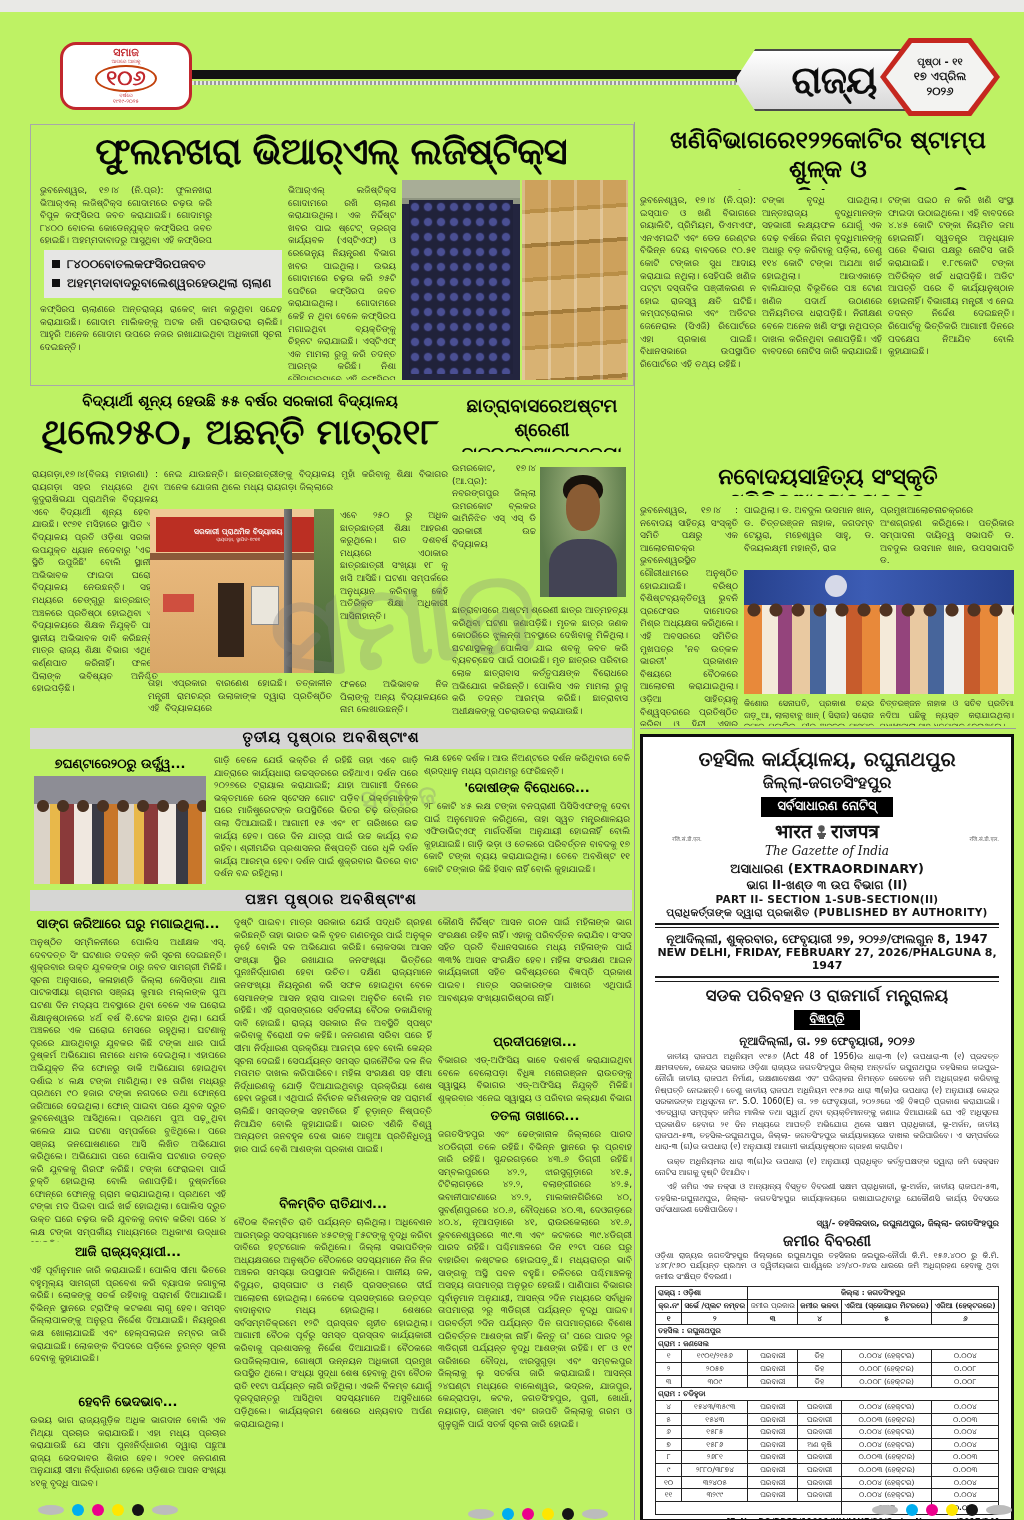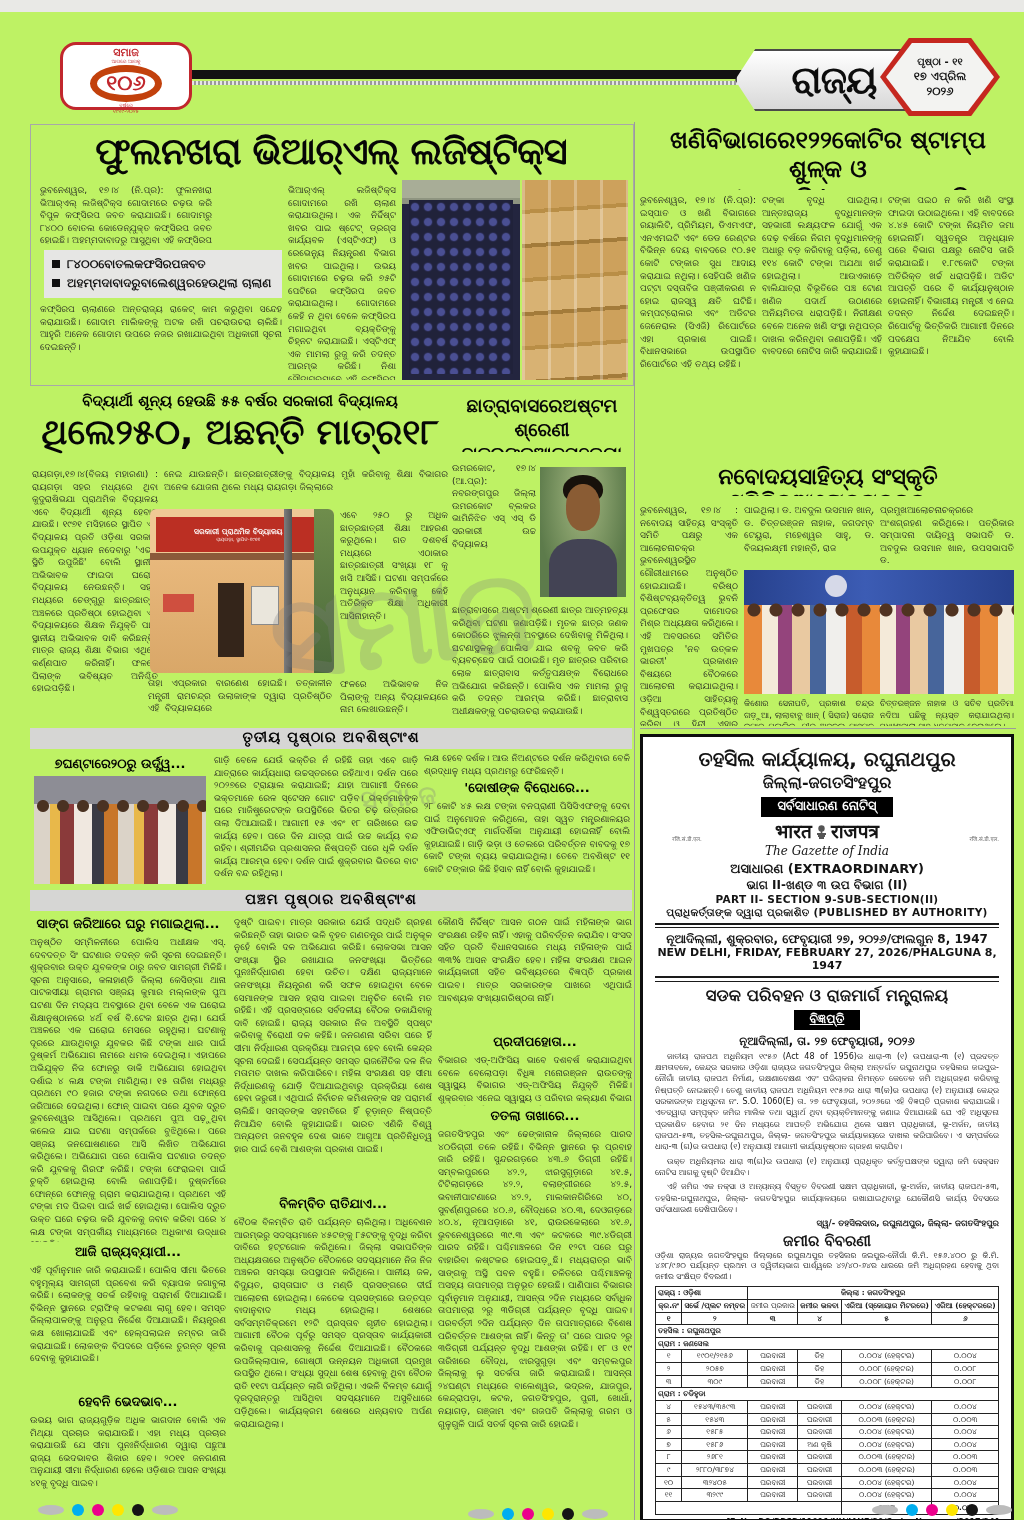--- a/index.html
+++ b/index.html
@@ -5,21 +5,21 @@
   html,body{margin:0;padding:0;background:#e9e9e6;}
   #page{position:relative;width:1024px;height:1520px;background:#bef264;margin:12px auto;
         font-family:"DejaVu Sans",sans-serif;color:#141414;overflow:hidden;}
   .abs{position:absolute;}
   
   .mast{position:absolute;left:60px;top:30px;width:132px;height:68px;border:3px solid #c1272d;
         border-radius:16px;background:#fff;z-index:4;text-align:center;padding-top:2px;box-sizing:border-box;}
   .m-brand{color:#c1272d;font-weight:bold;font-size:11px;line-height:1;}
   .m-tag{color:#c1272d;font-size:5px;line-height:1.2;}
   .m-num{display:inline-block;color:#c1272d;font-weight:800;font-size:21px;line-height:1;
-         border:7px solid #c2410c;border-radius:50%;padding:1px 9px;margin-top:1px;}
+         border:2px solid #c2410c;border-radius:50%;padding:1px 9px;margin-top:1px;}
   .m-years{color:#c1272d;font-size:5.5px;line-height:1.4;}
   .topbar{position:absolute;left:126px;top:58px;width:625px;height:9px;background:#121212;}
   .topbar2{position:absolute;left:126px;top:69px;width:625px;height:4px;
            background:repeating-linear-gradient(90deg,#9a9a9a 0 2px,#e6e6e6 2px 4px);}
   .secban{position:absolute;left:735px;top:37px;width:180px;height:58px;
           background:linear-gradient(180deg,#ffffff,#d8d8d8);border:2px solid #4a4a4a;
           clip-path:polygon(0 50%,11% 0,100% 0,100% 100%,11% 100%);
           display:flex;align-items:center;justify-content:center;z-index:3;}
   .secban span{font-size:38px;font-weight:800;letter-spacing:-1px;color:#0c0c0c;padding-left:14px;}
   .hexo{position:absolute;left:880px;top:26px;width:120px;height:78px;background:#c5271f;
@@ -56,21 +56,21 @@
   .gp-logo{left:30%;top:4%;width:22px;height:22px;border-radius:50%;background:#e8e8ee;opacity:.9;}
   .gp-people{left:0;bottom:0;width:100%;height:72%;
      background:repeating-linear-gradient(90deg,#e8893a 0 18px,#f4ead9 18px 34px,#94447c 34px 48px,#e9c9a1 48px 66px,#47659b 66px 82px,#f0efec 82px 102px,#c75c2c 102px 118px);}
   .gp-heads{left:0;top:26%;width:100%;height:13%;
      background-image:radial-gradient(circle at 10px 8px,#503321 6px,rgba(0,0,0,0) 7px);background-size:22px 16px;}
   .cp-bg{background:linear-gradient(180deg,#8d8d95 0 28%,#6d5c52 28% 100%);}
   .cp-people{left:0;bottom:0;width:100%;height:74%;
      background:repeating-linear-gradient(90deg,#dbd3c8 0 16px,#e8b84a 16px 26px,#8a3a3a 26px 40px,#f0e8e0 40px 58px,#3a3a44 58px 70px,#c8762a 70px 84px);}
   .cp-heads{left:0;top:20%;width:100%;height:14%;
      background-image:radial-gradient(circle at 9px 8px,#4a3222 5.5px,rgba(0,0,0,0) 6.5px);background-size:20px 16px;}
-  .sch-bg{background:linear-gradient(180deg,#efc995 0 100%);border-radius:6px;}
+  .sch-bg{background:linear-gradient(180deg,#efc995 0 100%);}
   .sp-sign{left:3%;top:5%;width:90%;height:21%;background:#bb2f23;color:#fff;display:flex;
            flex-direction:column;align-items:center;justify-content:center;text-align:center;line-height:1.2;}
   .sp-sign .l1{font-size:7.5px;font-weight:bold;}
   .sp-sign .l2{font-size:5px;}
   .sp-roof{left:0;top:27%;width:100%;height:4%;background:#8a5a3a;}
   .sp-wall{left:0;top:31%;width:100%;height:69%;background:linear-gradient(180deg,#e8b87c,#d9a768);}
   .sp-door{left:37%;top:45%;width:14%;height:45%;background:#34251a;}
   .sp-board{left:55%;top:47%;width:15%;height:24%;background:#eae6dc;border:1px solid #8a8a8a;box-sizing:border-box;}
   .sp-small{left:7%;top:52%;width:17%;height:11%;background:#cf4f3f;}
   .sp-post{left:73%;top:0;width:4%;height:100%;background:linear-gradient(90deg,#7d7d7d,#545454);}
@@ -261,21 +261,21 @@
               <rect x="4" y="13" width="5" height="2" fill="#555"></rect>
               <circle cx="6.5" cy="4.5" r="3.2" fill="#555"></circle>
               <rect x="5.7" y="5.5" width="1.6" height="4" fill="#555"></rect>
             </svg></span><span>राजपत्र</span>
       </div>
       <div class="side" style="text-align:right;">रजि.सं.डी.एल.</div>
     </div>
     <div class="gz-en">The Gazette of India</div>
     <div class="gz-x1">ଅସାଧାରଣ (EXTRAORDINARY)</div>
     <div class="gz-x2">ଭାଗ II-ଖଣ୍ଡ ୩ ଉପ ବିଭାଗ (II)</div>
-    <div class="gz-x3">PART II- SECTION 9-SUB-SECTION(II)</div>
+    <div class="gz-x3">PART II- SECTION 1-SUB-SECTION(II)</div>
     <div class="gz-x3">ପ୍ରାଧିକର୍ତ୍ତାଙ୍କ ଦ୍ୱାରା ପ୍ରକାଶିତ (PUBLISHED BY AUTHORITY)</div>
     <div class="dr"></div>
     <div class="gz-d1">ନୂଆଦିଲ୍ଲୀ, ଶୁକ୍ରବାର, ଫେବୃୟାରୀ ୨୭, ୨୦୨୬/ଫାଲଗୁନ 8, 1947</div>
     <div class="gz-d2">NEW DELHI, FRIDAY, FEBRUARY 27, 2026/PHALGUNA 8, 1947</div>
     <div class="dr"></div>
     <div class="gz-min">ସଡକ ପରିବହନ ଓ ରାଜମାର୍ଗ ମନ୍ତ୍ରାଳୟ</div>
     <div><span class="chip" style="font-size:12.5px;text-decoration:underline;">ବିଜ୍ଞପ୍ତି</span></div>
     <div class="gz-nd">ନୂଆଦିଲ୍ଲୀ, ତା. ୨୭ ଫେବୃୟାରୀ, ୨୦୨୬</div>
     <div class="gz-body">ଜାତୀୟ ରାଜପଥ ଅଧିନିୟମ ୧୯୫୬ (Act 48 of 1956)ର ଧାରା-୩ (୧) ଉପଧାରା-୩ (୧) ପ୍ରଦତ୍ତ କ୍ଷମତାବଳେ, କେନ୍ଦ୍ର ସରକାର ଓଡ଼ିଶା ରାଜ୍ୟର ଜଗତସିଂହପୁର ଜିଲ୍ଲା ଅନ୍ତର୍ଗତ ରଘୁନାଥପୁର ତହସିଲର ଜଇପୁର-ନୌଗାଁ ଜାତୀୟ ରାଜପଥ ନିର୍ମାଣ, ରକ୍ଷଣାବେକ୍ଷଣ ଏବଂ ପରିଚାଳନା ନିମନ୍ତେ କେତେକ ଜମି ଅଧିଗ୍ରହଣ କରିବାକୁ ନିଷ୍ପତ୍ତି ନେଇଛନ୍ତି। ତେଣୁ ଜାତୀୟ ରାଜପଥ ଅଧିନିୟମ ୧୯୫୬ର ଧାରା ୩(କ)ର ଉପଧାରା (୧) ଅନୁଯାୟୀ କେନ୍ଦ୍ର ସରକାରଙ୍କ ଅଧିସୂଚନା ନଂ. S.O. 1060(E) ତା. ୨୭ ଫେବୃୟାରୀ, ୨୦୨୬ରେ ଏହି ବିଜ୍ଞପ୍ତି ପ୍ରକାଶ କରାଯାଇଛି। ଏତଦ୍ୱାରା ସମ୍ପୃକ୍ତ ଜମିର ମାଲିକ ତଥା ସ୍ୱାର୍ଥ ଥିବା ବ୍ୟକ୍ତିମାନଙ୍କୁ ଜଣାଇ ଦିଆଯାଉଛି ଯେ ଏହି ଅଧିସୂଚନା ପ୍ରକାଶିତ ହେବାର ୨୧ ଦିନ ମଧ୍ୟରେ ଆପତ୍ତି ଅଭିଯୋଗ ଥିଲେ ସକ୍ଷମ ପ୍ରାଧିକାରୀ, ଭୂ-ଅର୍ଜନ, ଜାତୀୟ ରାଜପଥ-୫୩, ତହସିଲ-ରଘୁନାଥପୁର, ଜିଲ୍ଲା- ଜଗତସିଂହପୁର କାର୍ଯ୍ୟାଳୟରେ ଦାଖଲ କରିପାରିବେ। ଏ ସମ୍ପର୍କରେ ଧାରା-୩ (ଗ)ର ଉପଧାରା (୧) ଅନୁଯାୟୀ ଆଗାମୀ କାର୍ଯ୍ୟାନୁଷ୍ଠାନ ଗ୍ରହଣ କରାଯିବ।</div>
     <div class="gz-body">ଉକ୍ତ ଅଧିନିୟମର ଧାରା ୩(ଗ)ର ଉପଧାରା (୧) ଅନୁଯାୟୀ ପ୍ରାଧିକୃତ କର୍ତ୍ତୃପକ୍ଷଙ୍କ ଦ୍ୱାରା ଜମି ସେକ୍ସନ ନୋଟିସ ଆଗକୁ ଦୃଷ୍ଟି ଦିଆଯିବ।</div>

